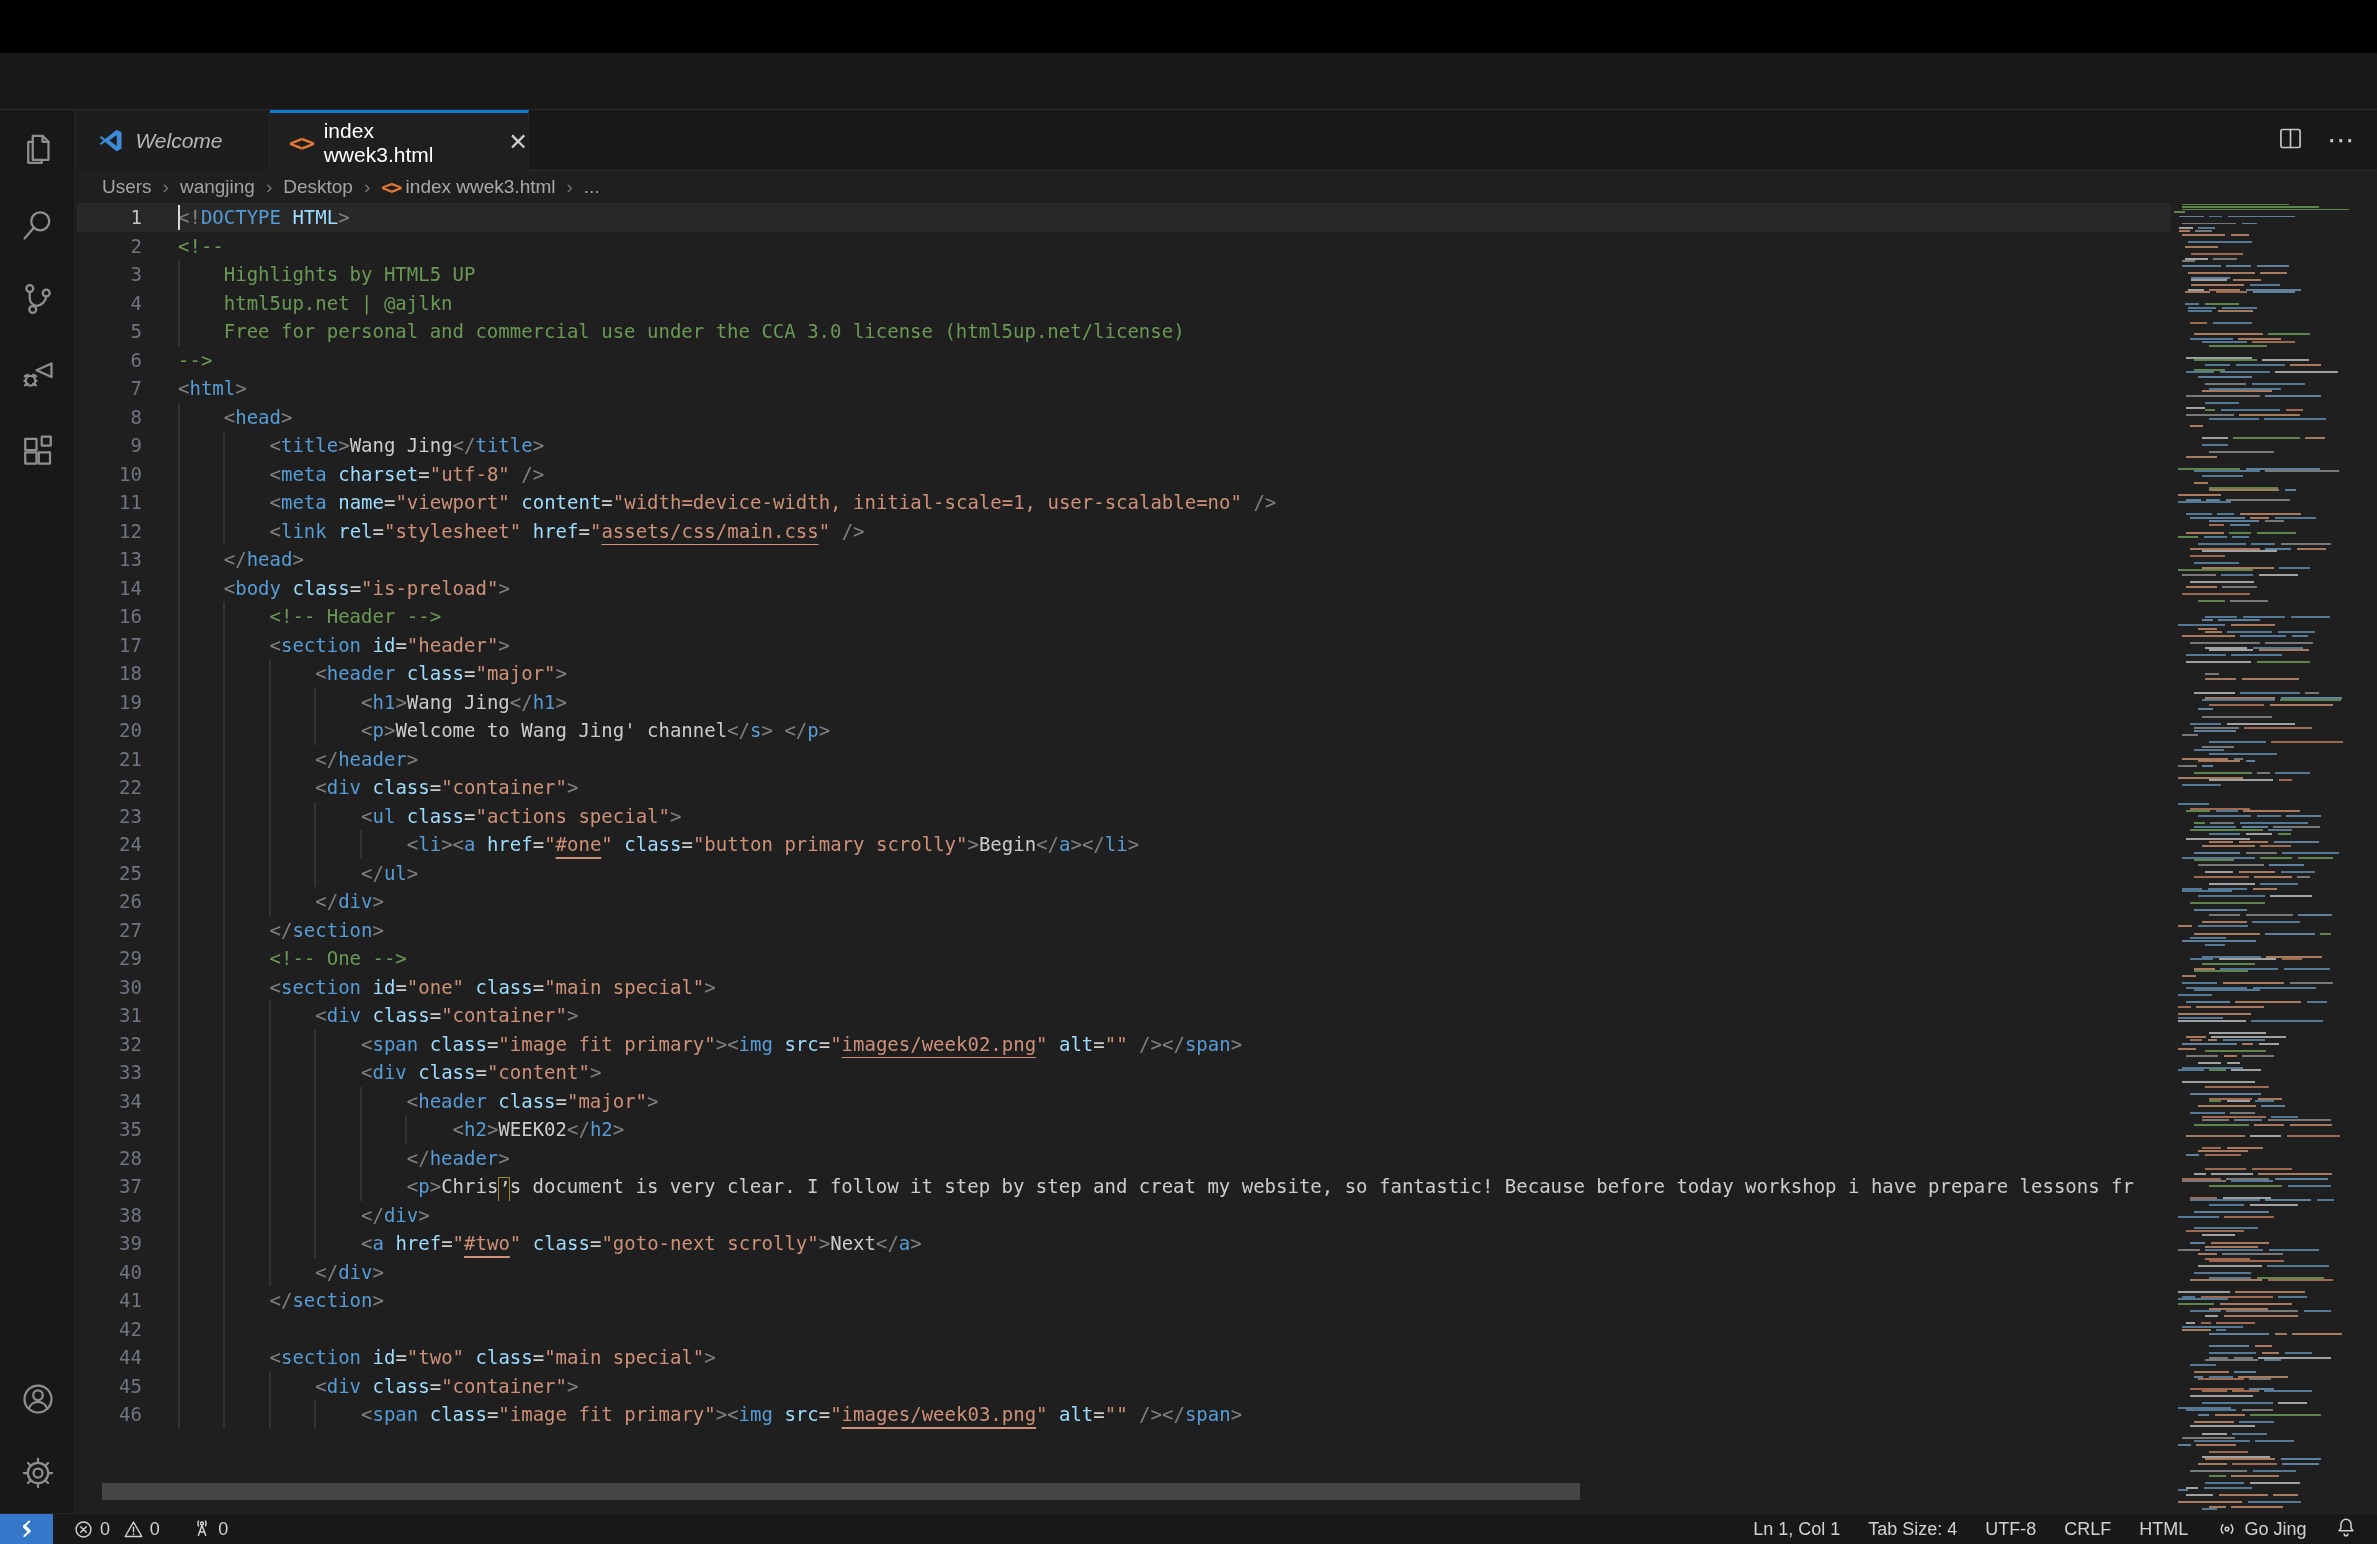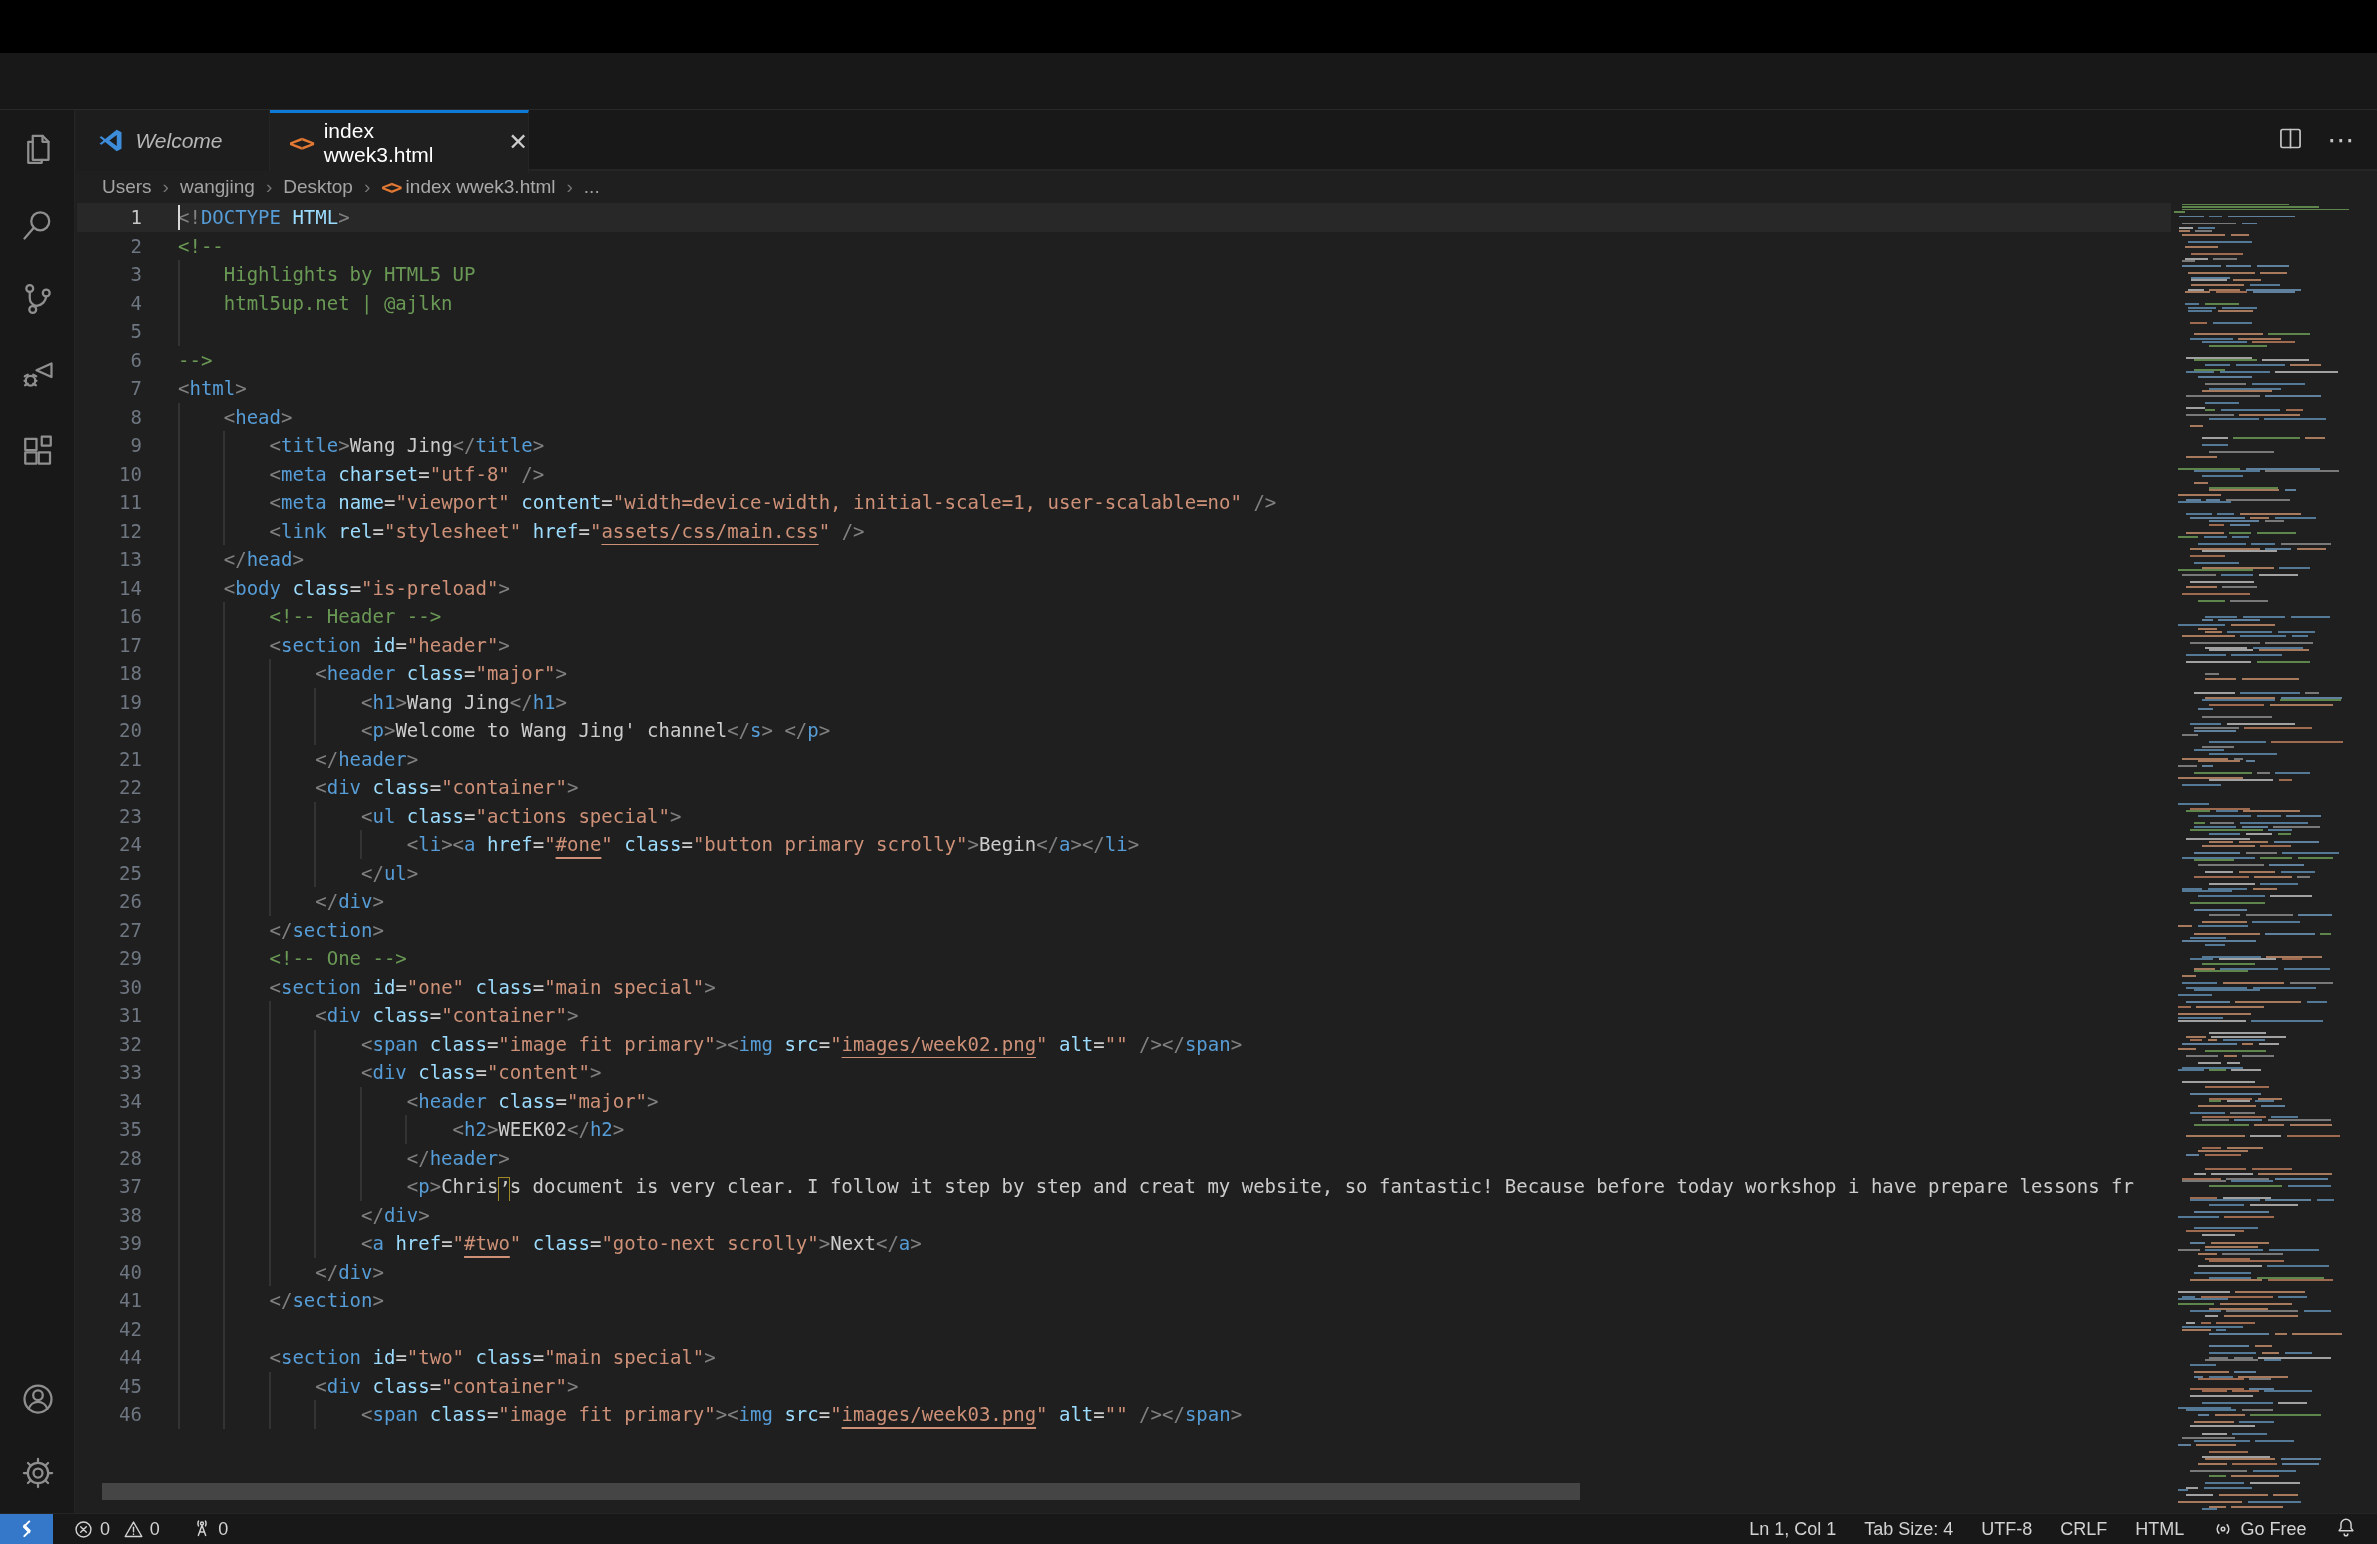--- a/index.html
+++ b/index.html
@@ -206,21 +206,21 @@
       <div class="row">
         <div class="ln">3</div>
         <div class="code"><div class="guide" style="left: 0px;"></div><span class="tok-c">    Highlights by HTML5 UP</span></div>
       </div>
       <div class="row">
         <div class="ln">4</div>
         <div class="code"><div class="guide" style="left: 0px;"></div><span class="tok-c">    html5up.net | @ajlkn</span></div>
       </div>
       <div class="row">
         <div class="ln">5</div>
-        <div class="code"><div class="guide" style="left: 0px;"></div></div>
+        <div class="code"><div class="guide" style="left: 0px;"></div><span class="tok-c">    Free for personal and commercial use under the CCA 3.0 license (html5up.net/license)</span></div>
       </div>
       <div class="row">
         <div class="ln">6</div>
         <div class="code"><span class="tok-c">--&gt;</span></div>
       </div>
       <div class="row">
         <div class="ln">7</div>
         <div class="code"><span class="tok-p">&lt;</span><span class="tok-t">html</span><span class="tok-p">&gt;</span></div>
       </div>
       <div class="row">
@@ -1773,21 +1773,21 @@
     <span class="sb-item">Ln 1, Col 1</span>
     <span class="sb-item">Tab Size: 4</span>
     <span class="sb-item">UTF-8</span>
     <span class="sb-item">CRLF</span>
     <span class="sb-item">HTML</span>
     <span class="sb-item">
       <svg width="22" height="22" viewBox="0 0 24 24" fill="none" stroke="#d2d2d2" stroke-width="1.6">
           <circle cx="12" cy="12" r="2"></circle>
           <path d="M7.5 7.5 a6.4 6.4 0 0 0 0 9 M16.5 7.5 a6.4 6.4 0 0 1 0 9"></path>
         </svg>
-      <span>Go Free</span>
+      <span>Go Jing</span>
     </span>
     <span>
       <svg width="22" height="22" viewBox="0 0 24 24" fill="none" stroke="#d2d2d2" stroke-width="1.6">
           <path d="M12 3.5 a5.5 5.5 0 0 1 5.5 5.5 v4.2 l2 2.8 H4.5 l2-2.8 V9 A5.5 5.5 0 0 1 12 3.5 Z"></path>
           <path d="M10 19.5 a2 2 0 0 0 4 0"></path>
         </svg>
     </span>
   </div>
 </div>
 

